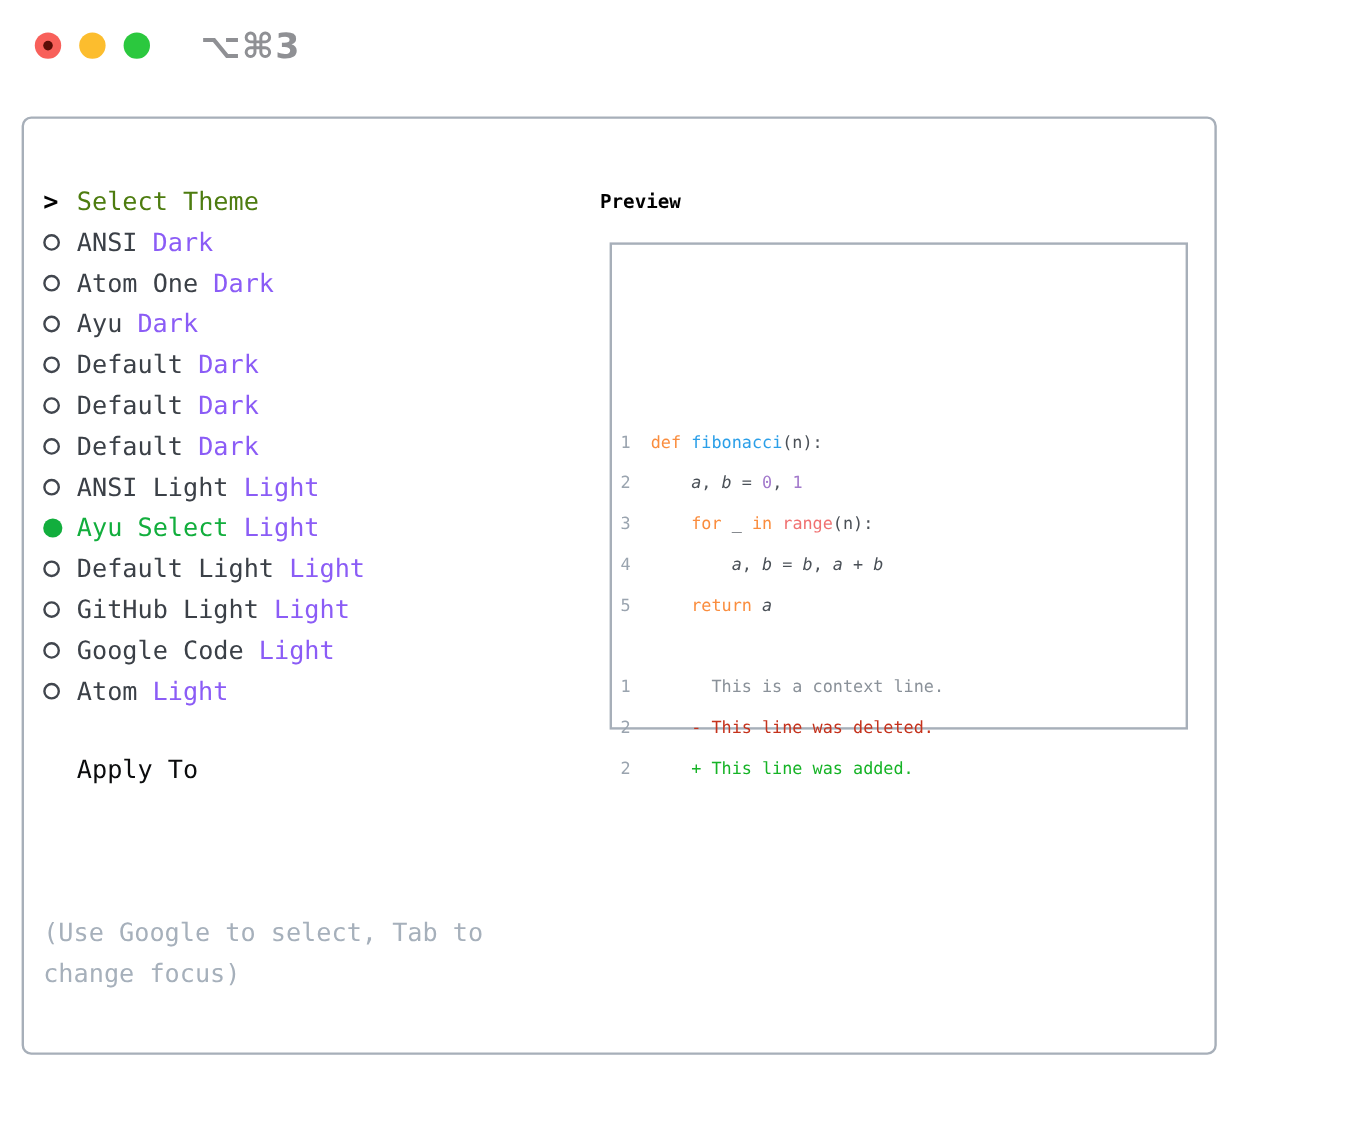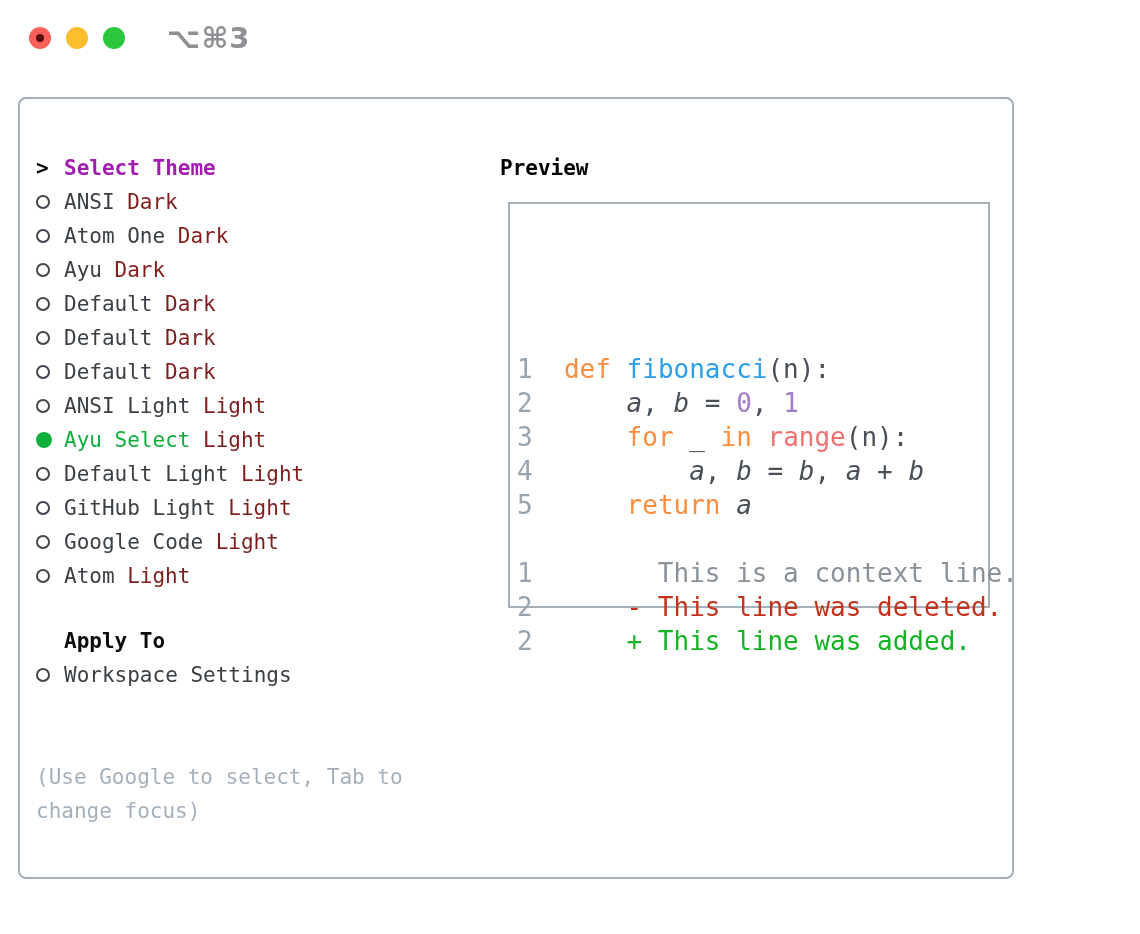--- a/index.html
+++ b/index.html
@@ -39,42 +39,42 @@
   .row { display:flex; align-items:center; height:34px; white-space:pre; }
   .marker { flex:0 0 28px; width:28px; display:flex; align-items:center; }
   .chevron { color:#000000; font-weight:bold; }
   .circle {
     width:14px; height:14px; box-sizing:border-box; border-radius:50%;
     border:2px solid #41464e; background:transparent;
   }
   .circle.filled {
     width:16px; height:16px; border:none; background:var(--selected,#12ae3d);
   }
-  .heading { color:#a21caf; font-weight:bold; }
-  .subheading { color:#0b0c0d;font-weight:bold; }
+  .heading { color:#4d7c0f; font-weight:normal; }
+  .subheading { color:#0b0c0d; }
   .item-name { color:#3b4047; }
   .item-name.selected { color:var(--selected,#12ae3d); }
-  .item-variant { color:#7f1d1d; margin-left:12.6px; }
+  .item-variant { color:#8b5cf6; margin-left:12.6px; }
 
   .hint {
     position:absolute; left:36px; top:760px; width:430px;
     font-size:21px; line-height:34px; color:#a6b0bb;
   }
 
   
   .preview-heading {
     position:absolute; left:500px; top:151px; height:34px; line-height:34px;
-    font-size:21px; font-weight:bold; color:#000000;
+    font-size:16px; font-weight:bold; color:#000000;
   }
   .preview-box {
     position:absolute; left:508px; top:202px; width:478px; height:402px;
     border:2px solid var(--border,#a7afb9); background:#ffffff;
   }
   .preview-code {
-    position:absolute; left:517px; top:250px; font-size:26px; line-height:34px;
+    position:absolute; left:517px; top:250px; font-size:14px; line-height:34px;
     white-space:pre;
   }
   .code-line { height:34px; }
   .lnum { display:inline-block; width:3ch; color:var(--lnum,#9aa4af); }
   .tok-i { font-style:italic; }
 </style>
 </head>
 <body>
 
 <div class="window">
@@ -109,21 +109,20 @@
       <div class="row"><span class="marker"><span class="circle"></span></span><span class="item-name">Google Code</span><span class="item-variant">Light</span></div>
       <div class="row"><span class="marker"><span class="circle"></span></span><span class="item-name">Atom</span><span class="item-variant">Light</span></div>
     </div>
 
   <div class="apply-panel" id="apply-list">
     <div class="row">
       <span class="marker"></span>
       <span class="subheading">Apply To</span>
     </div>
 
-      <div class="row"><span class="marker"><span class="circle"></span></span><span class="item-name">Workspace Settings</span></div>
     </div>
 
   <div class="hint">(Use Google to select, Tab to change focus)</div>
 
   <div class="preview-heading">Preview</div>
   <div class="preview-box"></div>
   <div class="preview-code" id="preview-code">
     
   <div class="code-line"><span class="lnum">1</span><span style="color: rgb(250, 141, 62);">def</span><span style="color: rgb(74, 80, 87);"> </span><span style="color: rgb(43, 159, 232);">fibonacci</span><span style="color: rgb(74, 80, 87);">(n):</span></div><div class="code-line"><span class="lnum">2</span><span style="color: rgb(74, 80, 87);">    </span><span class="tok-i" style="color: rgb(74, 80, 87);">a</span><span style="color: rgb(74, 80, 87);">, </span><span class="tok-i" style="color: rgb(74, 80, 87);">b</span><span style="color: rgb(74, 80, 87);"> = </span><span style="color: rgb(163, 122, 204);">0</span><span style="color: rgb(74, 80, 87);">, </span><span style="color: rgb(163, 122, 204);">1</span></div><div class="code-line"><span class="lnum">3</span><span style="color: rgb(74, 80, 87);">    </span><span style="color: rgb(250, 141, 62);">for</span><span style="color: rgb(74, 80, 87);"> _ </span><span style="color: rgb(250, 141, 62);">in</span><span style="color: rgb(74, 80, 87);"> </span><span style="color: rgb(240, 113, 113);">range</span><span style="color: rgb(74, 80, 87);">(n):</span></div><div class="code-line"><span class="lnum">4</span><span style="color: rgb(74, 80, 87);">        </span><span class="tok-i" style="color: rgb(74, 80, 87);">a</span><span style="color: rgb(74, 80, 87);">, </span><span class="tok-i" style="color: rgb(74, 80, 87);">b</span><span style="color: rgb(74, 80, 87);"> = </span><span class="tok-i" style="color: rgb(74, 80, 87);">b</span><span style="color: rgb(74, 80, 87);">, </span><span class="tok-i" style="color: rgb(74, 80, 87);">a</span><span style="color: rgb(74, 80, 87);"> + </span><span class="tok-i" style="color: rgb(74, 80, 87);">b</span></div><div class="code-line"><span class="lnum">5</span><span style="color: rgb(74, 80, 87);">    </span><span style="color: rgb(250, 141, 62);">return</span><span style="color: rgb(74, 80, 87);"> </span><span class="tok-i" style="color: rgb(74, 80, 87);">a</span></div><div class="code-line"><span class="lnum"></span></div><div class="code-line"><span class="lnum">1</span><span style="color: rgb(138, 145, 153);">      This is a context line.</span></div><div class="code-line"><span class="lnum">2</span><span style="color: rgb(197, 50, 28);">    - This line was deleted.</span></div><div class="code-line"><span class="lnum">2</span><span style="color: rgb(22, 179, 38);">    + This line was added.</span></div></div>
 

